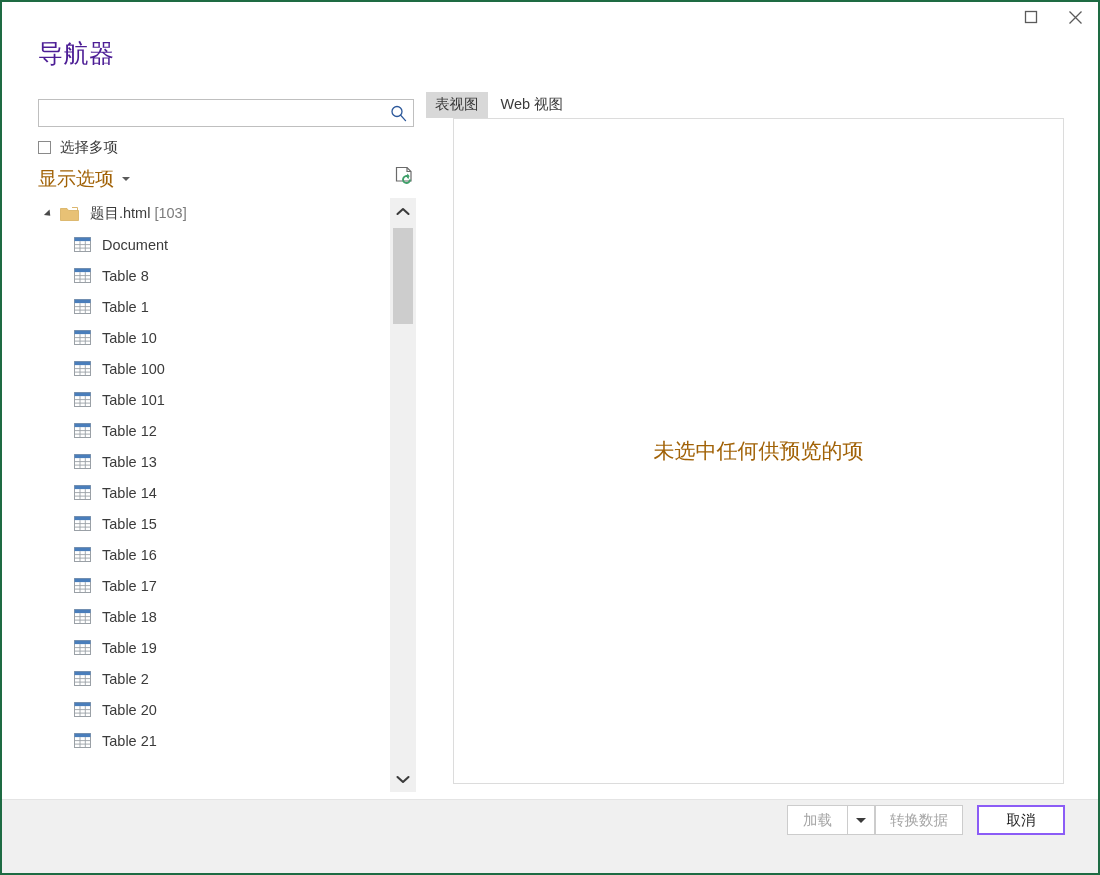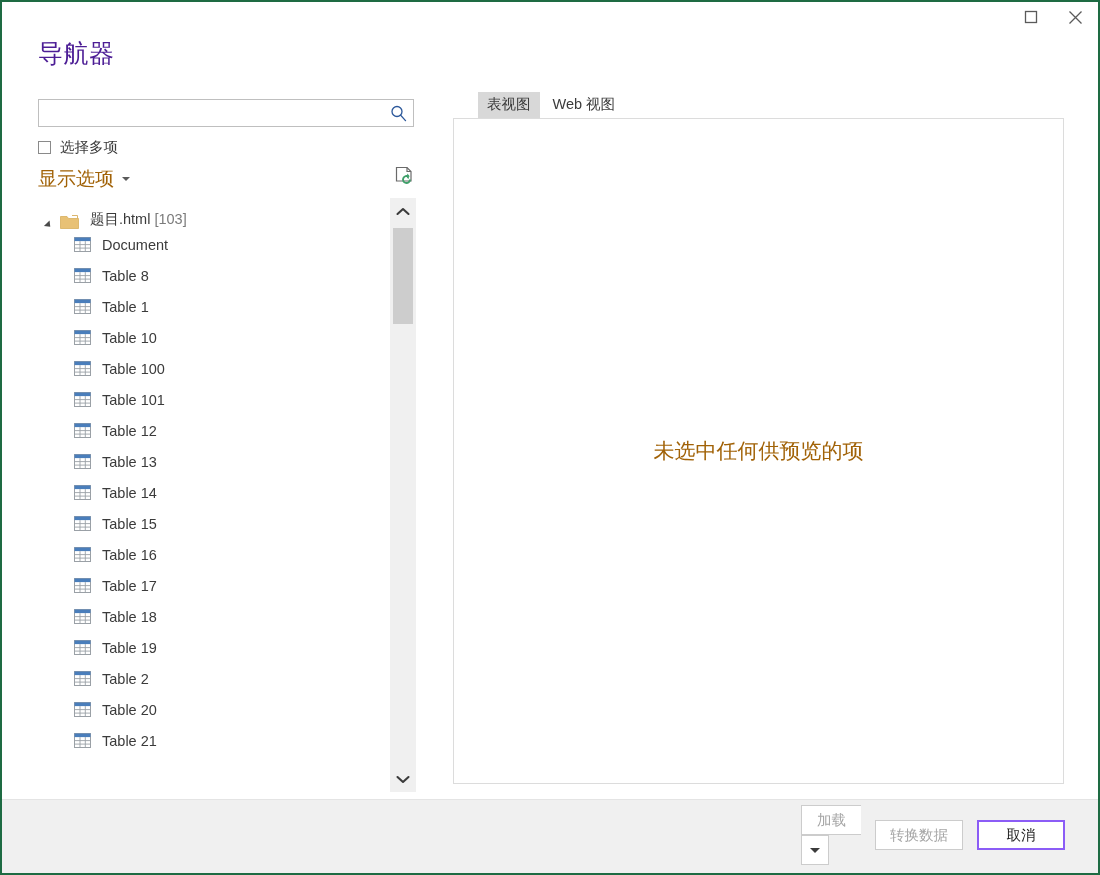--- a/index.html
+++ b/index.html
@@ -146,21 +146,21 @@
     left: 0; top: 0;
     width: 352px;
   }
   .tree-row {
     display: flex;
     align-items: center;
     height: 31px;
     padding-left: 8px;
     box-sizing: border-box;
   }
-  .tree-row.root { padding-left: 8px; align-items: flex-end; }
+  .tree-row.root { padding-left: 8px; }
   .tree-row.child { padding-left: 36px; }
   .tri-expand {
     width: 0; height: 0;
     border-left: 5px solid #4a4a4a;
     border-top: 4px solid transparent;
     border-bottom: 4px solid transparent;
     transform: rotate(45deg);
     margin-right: 9px;
     flex: 0 0 auto;
   }
@@ -205,21 +205,21 @@
     position: absolute;
     top: 30px;
     left: 3px;
     width: 20px;
     height: 96px;
     background: #cdcdcd;
   }
   
   .tabs {
     position: absolute;
-    left: 476px;
+    left: 424px;
     top: 90px;
     display: flex;
     align-items: flex-end;
     height: 26px;
   }
   .tab {
     font-size: 14.5px;
     color: #3b3b3b;
     padding: 3px 9px 4px 9px;
     cursor: default;
@@ -270,22 +270,20 @@
     font-family: "Liberation Sans", sans-serif;
     font-size: 14.5px;
     color: #a6a6a6;
     display: flex;
     align-items: center;
     justify-content: center;
     cursor: default;
   }
   .split {
     display: flex;
-    margin-right: 14px;
-    flex-direction: column;
   }
   .split .btn-main {
     min-width: 60px;
     border-right: none;
   }
   .split .btn-arrow {
     min-width: 28px;
     width: 28px;
   }
   .arrow-dn {

